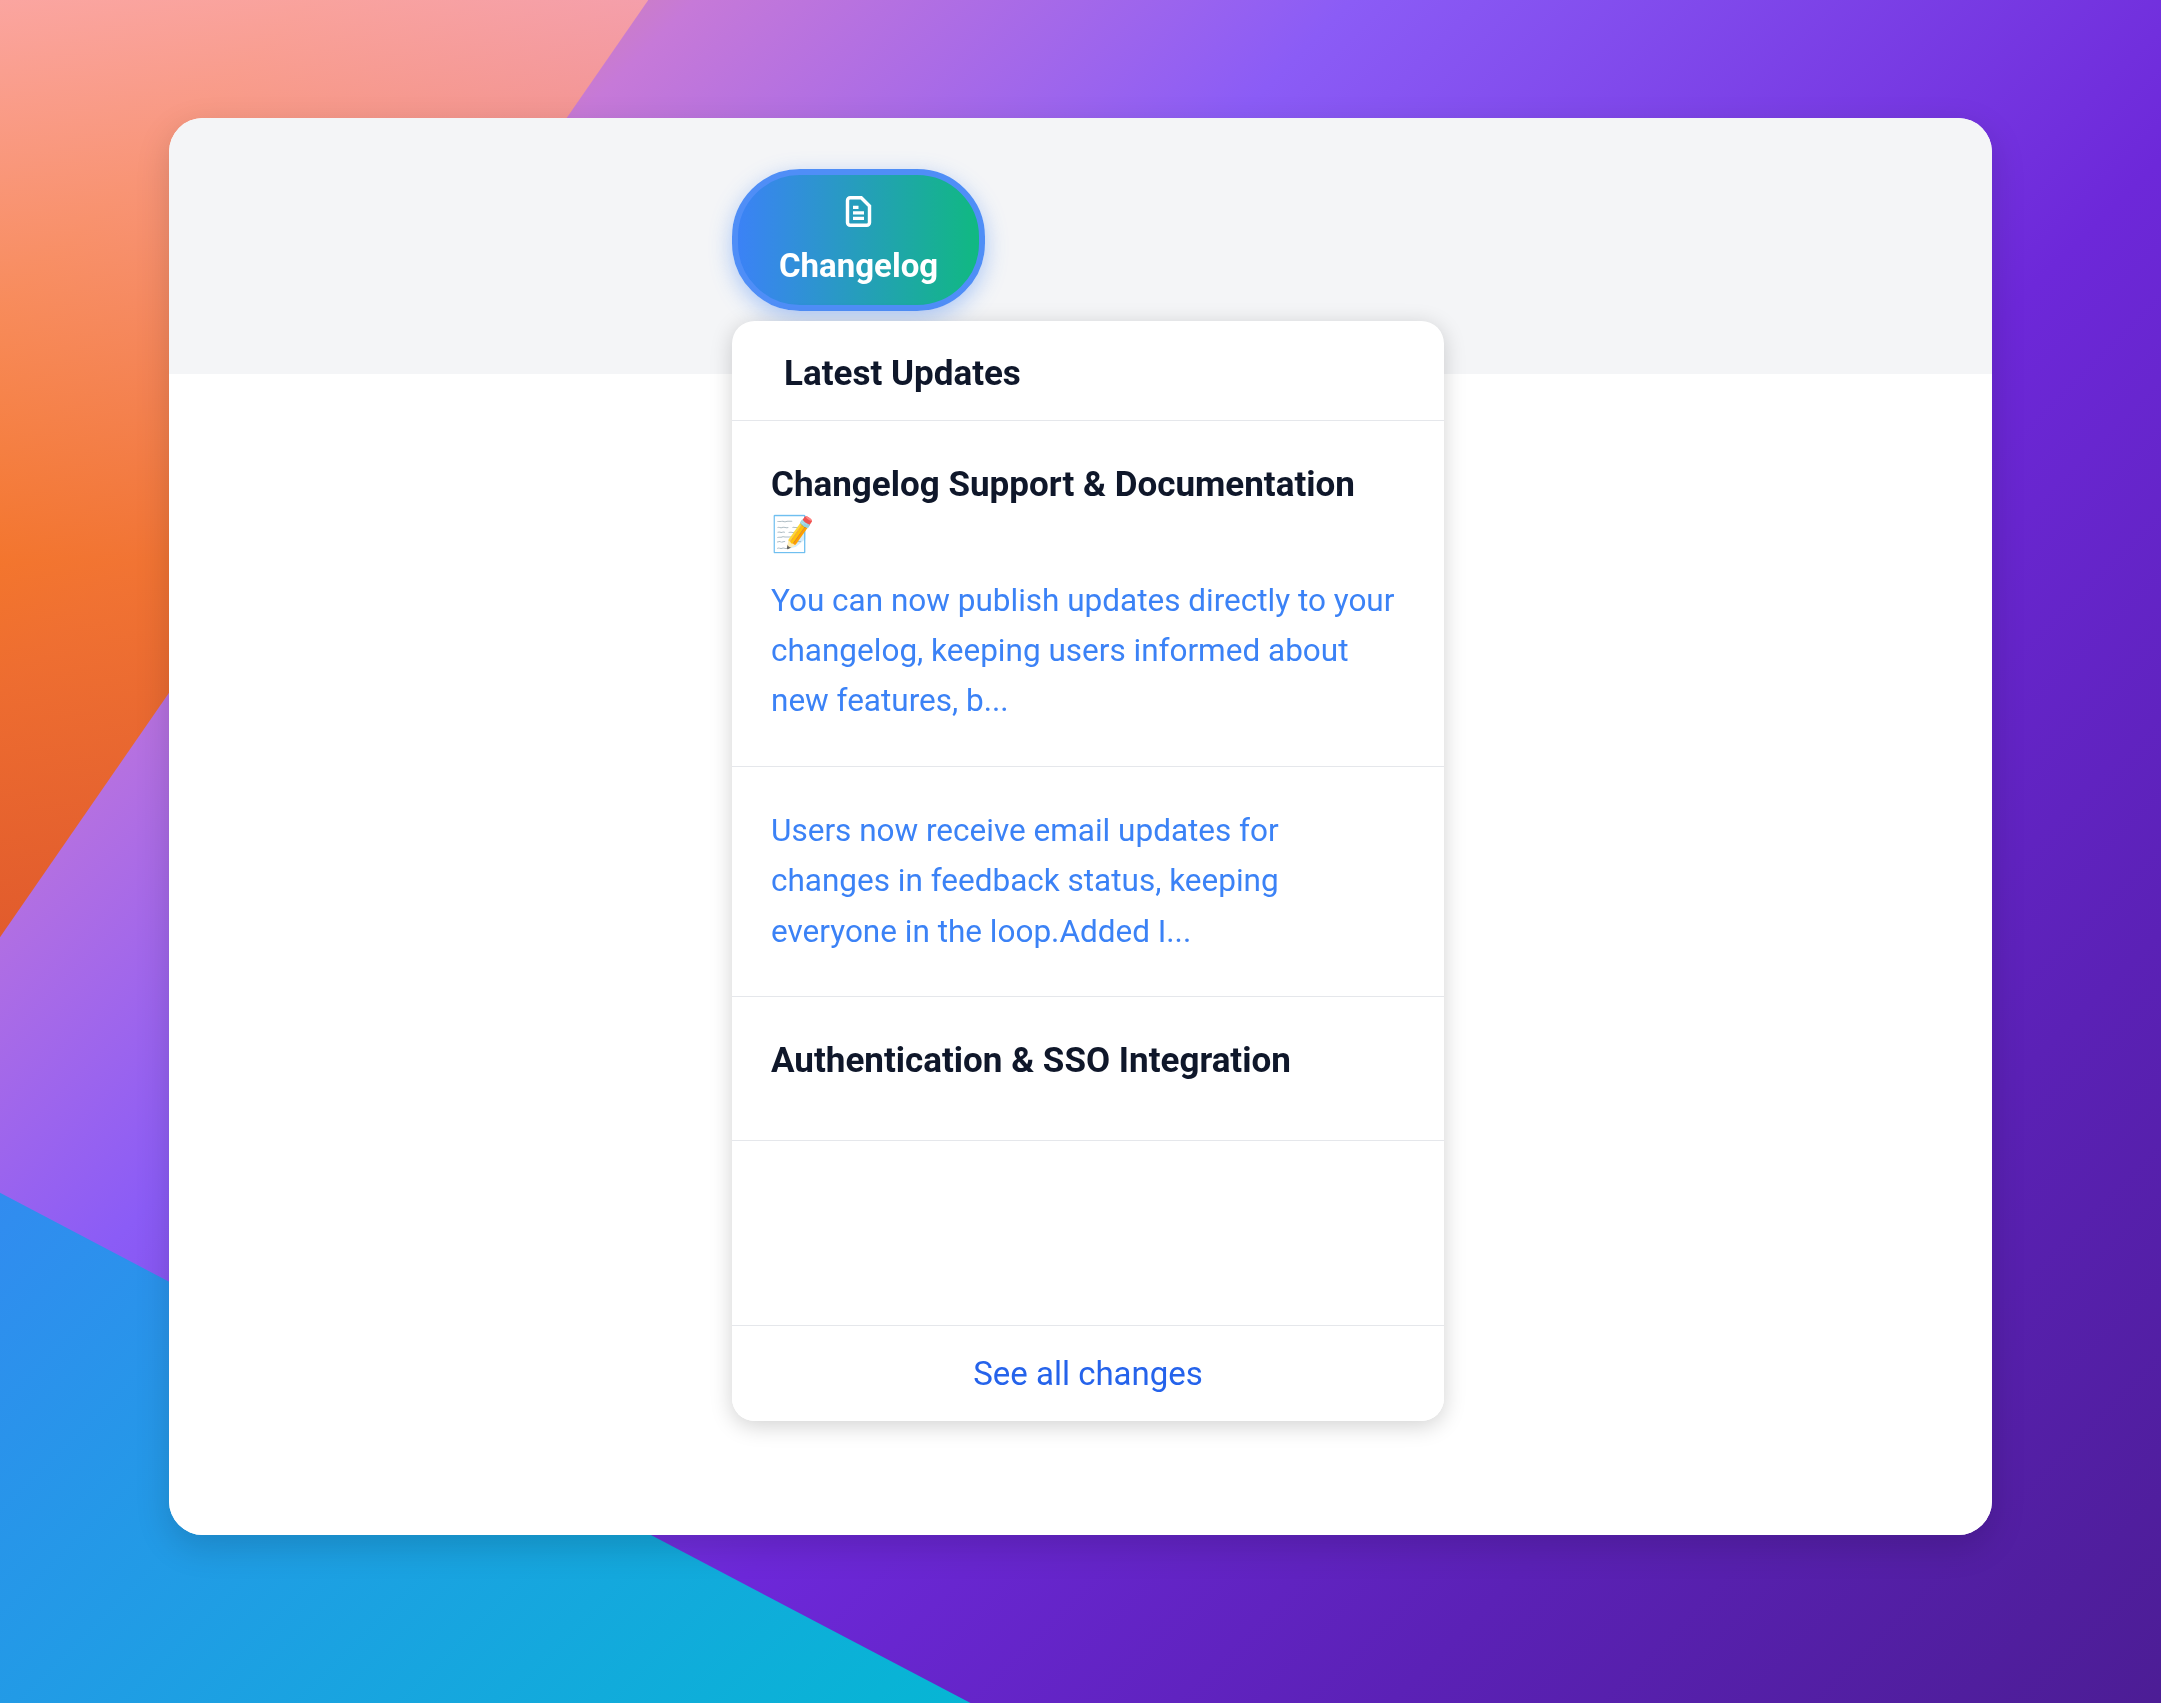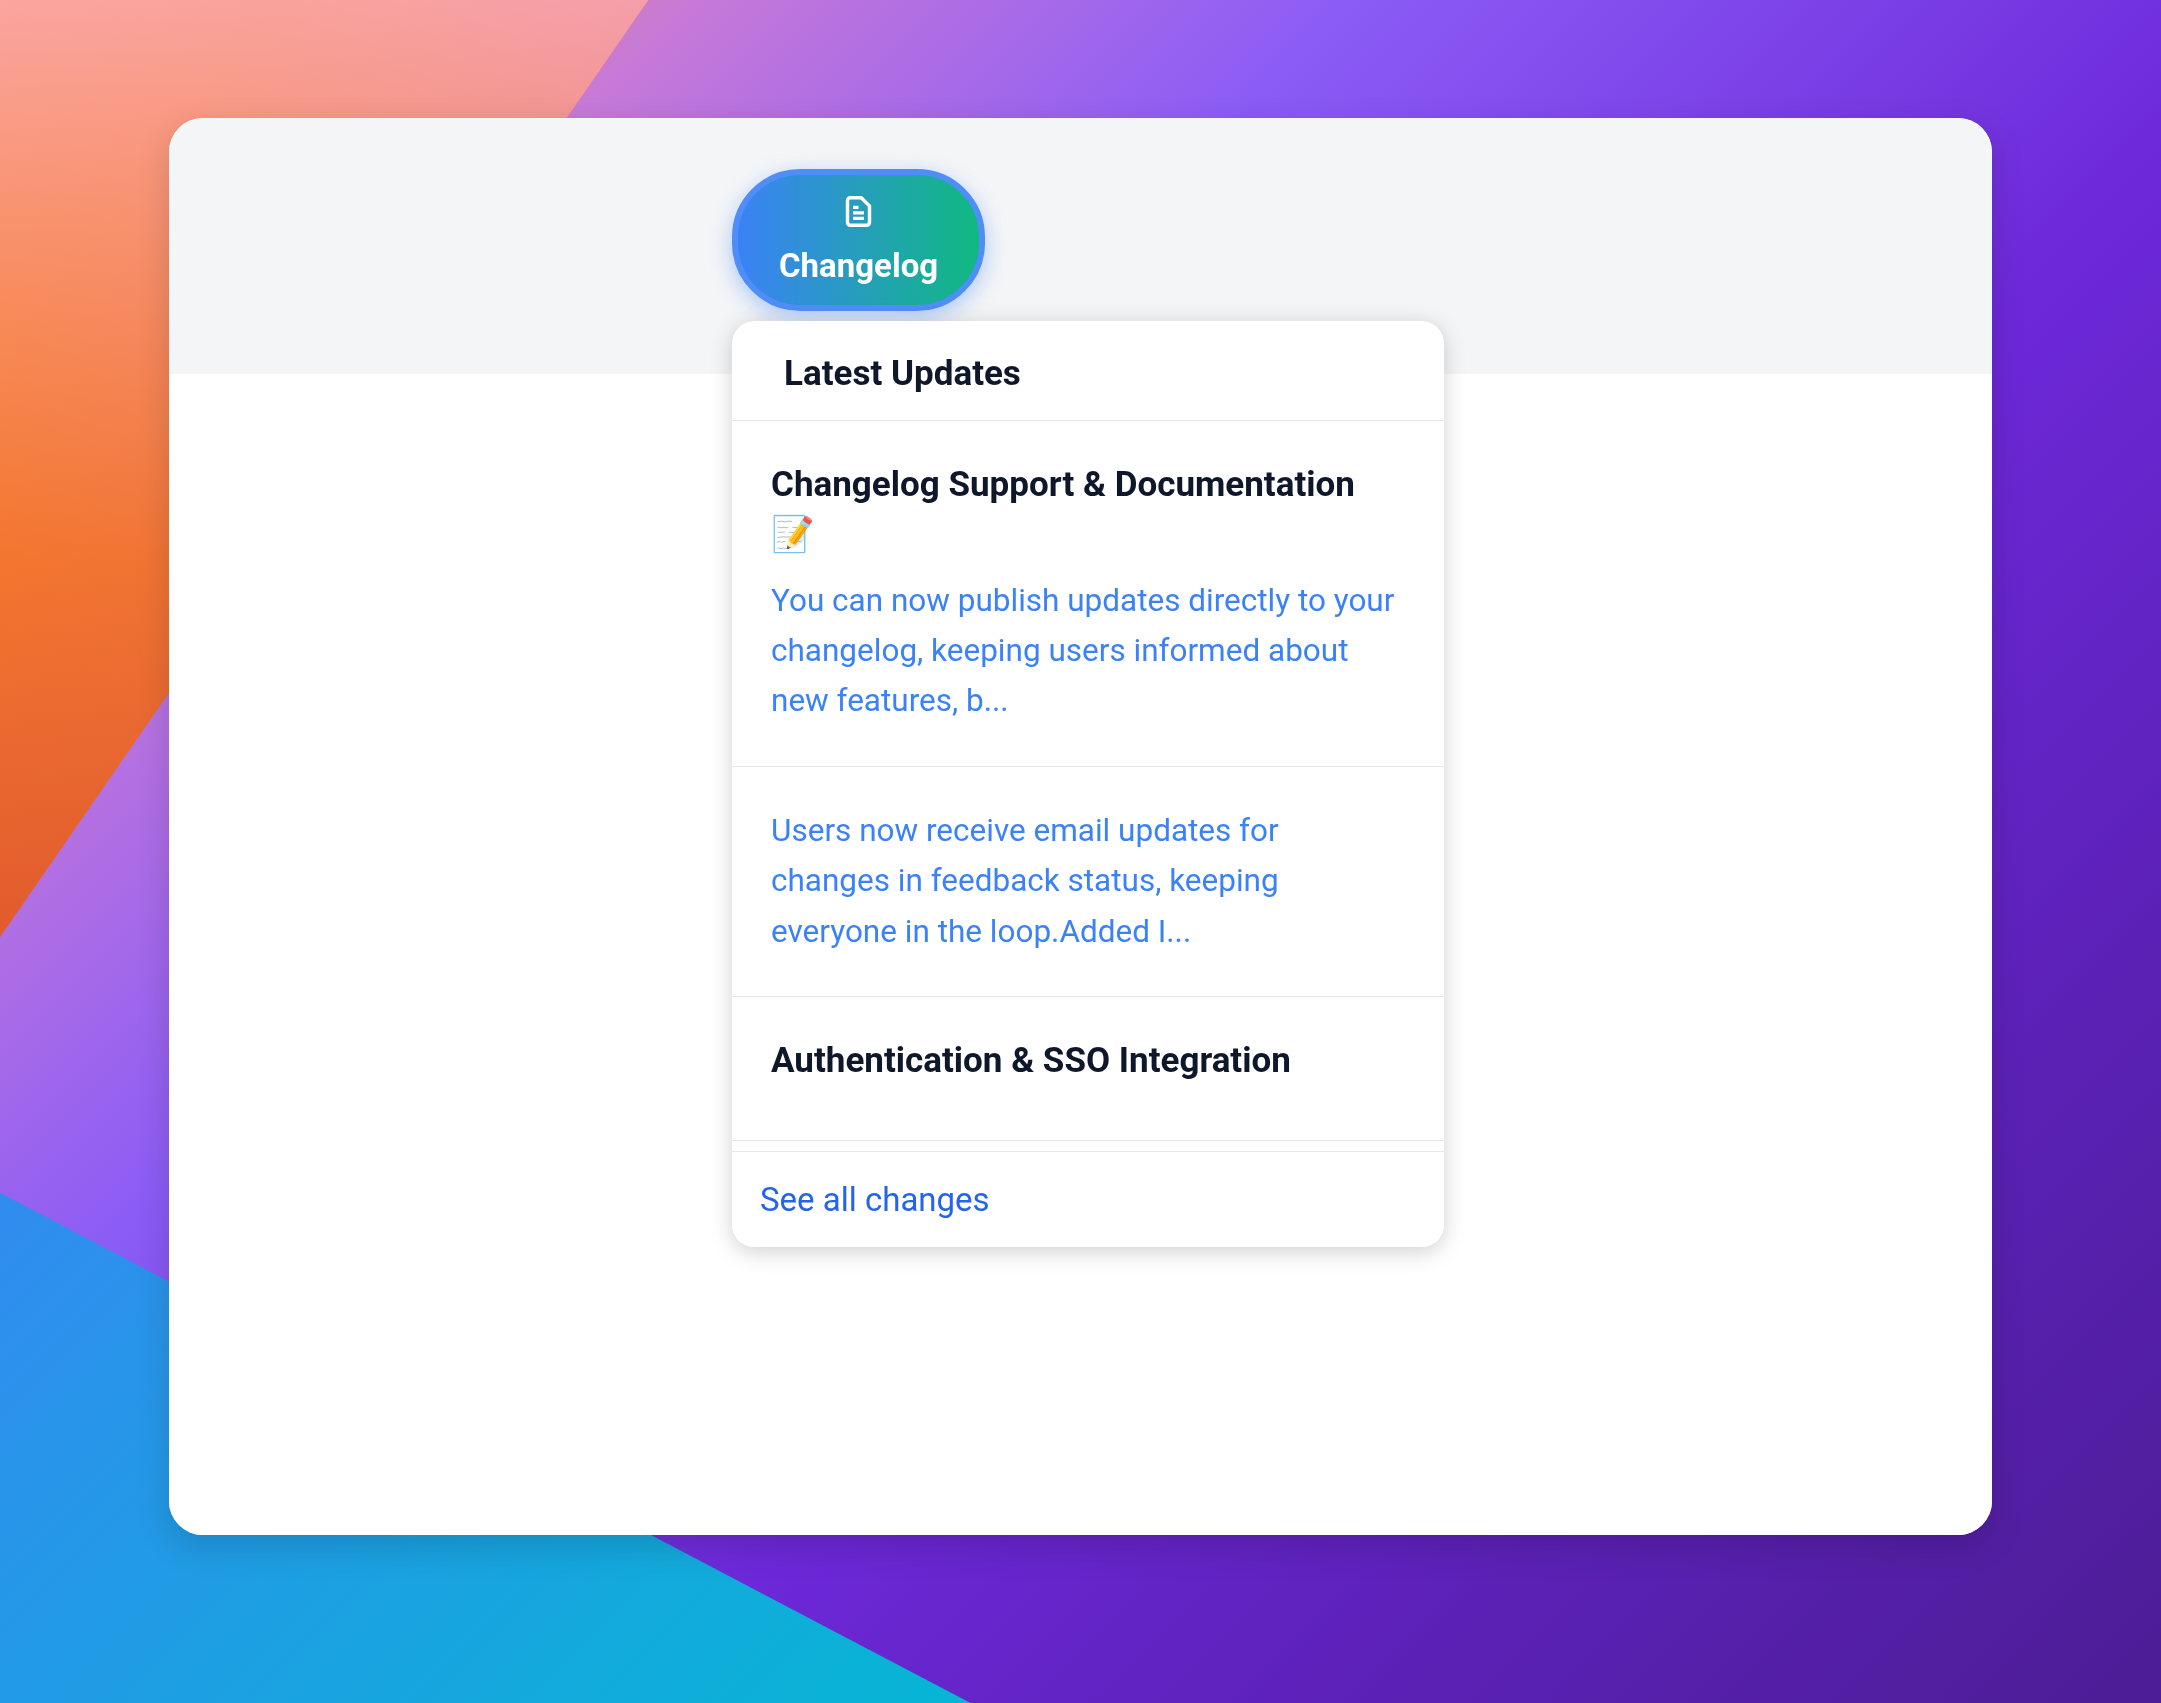--- a/index.html
+++ b/index.html
@@ -116,21 +116,21 @@
     }
     
     .dropdown-title {
       font-size: 35px;
       font-weight: 700;
       color: #0f172a;
       margin-left: 13px;
     }
     
     .dropdown-list {
-      height: 730px;
+      height: 904px;
       overflow-y: auto;
       position: relative;
     }
     
     .dropdown-list::-webkit-scrollbar {
       width: 12.4px;
     }
     
     .dropdown-list::-webkit-scrollbar-track {
       background: transparent;
@@ -156,20 +156,21 @@
     }
     
     .update-description {
       font-size: 31.5px;
       color: #3b82f6;
       line-height: 1.6;
     }
     
     .dropdown-footer {
       padding: 28px;
+      text-align: center;
       border-top: 1.7px solid #e5e7eb;
       background: #ffffff;
     }
     
     .see-all-link {
       font-size: 33px;
       color: #2563eb;
       text-decoration: none;
       cursor: pointer;
     }

